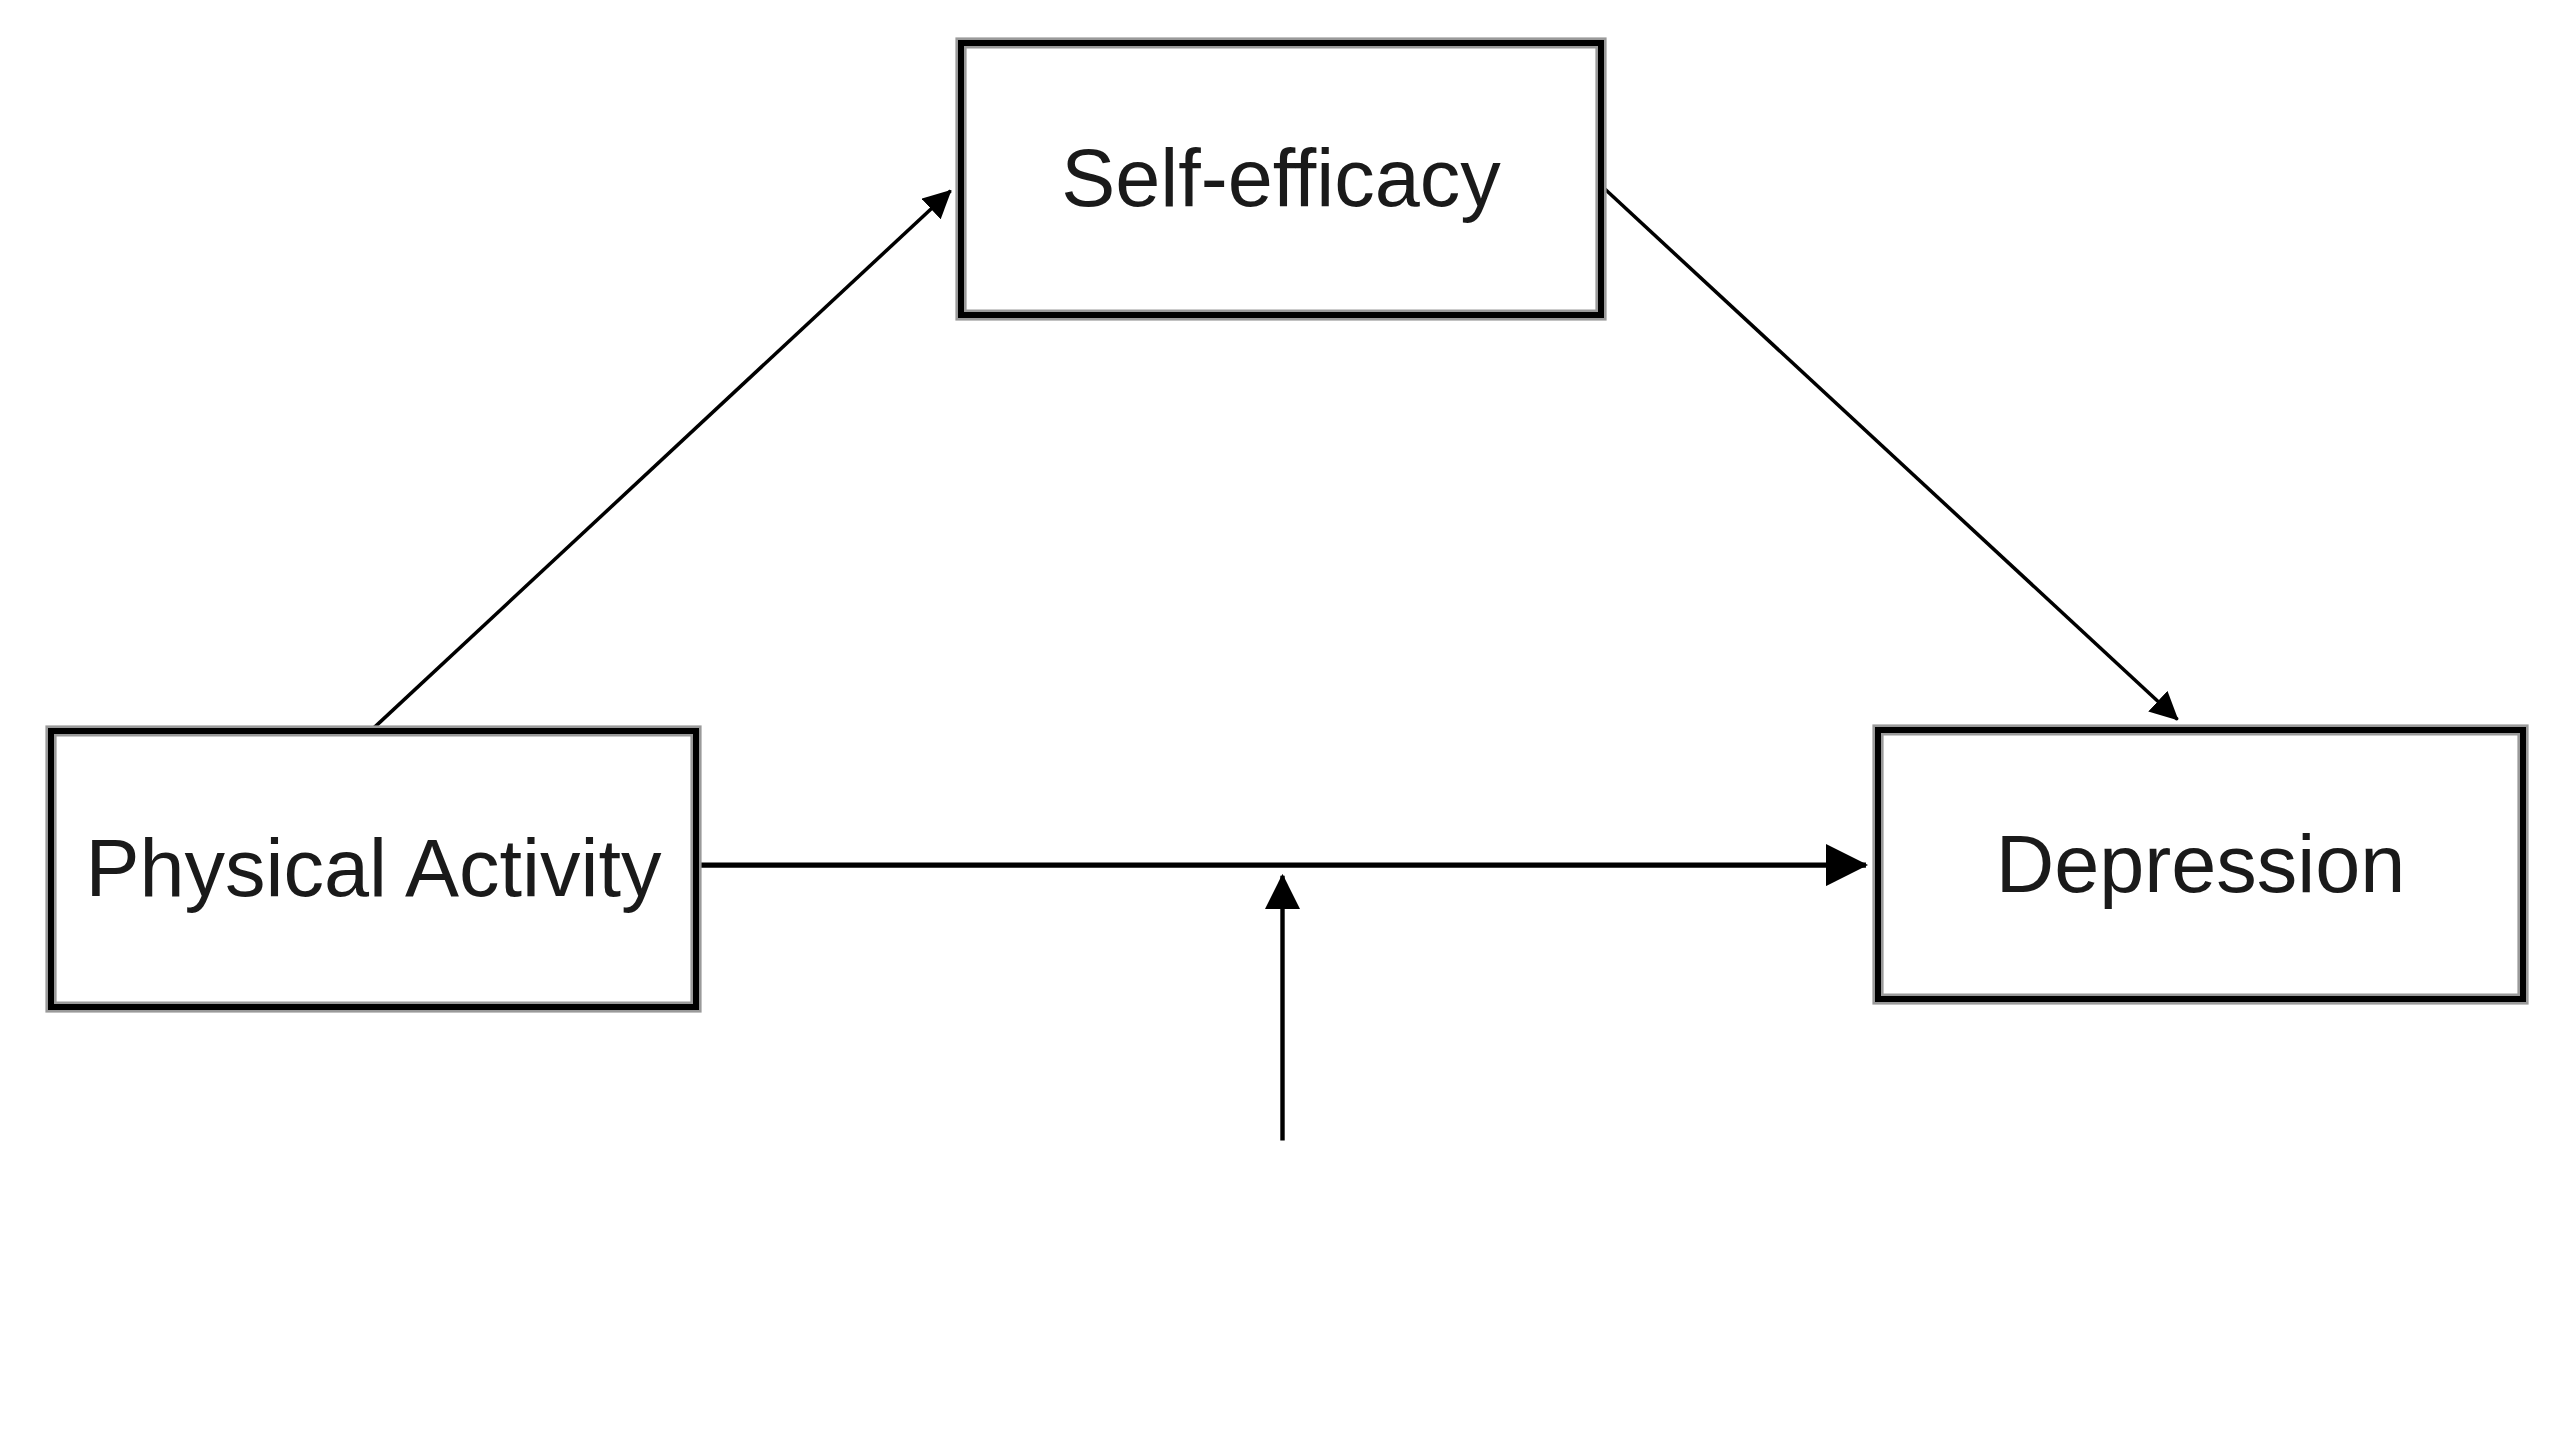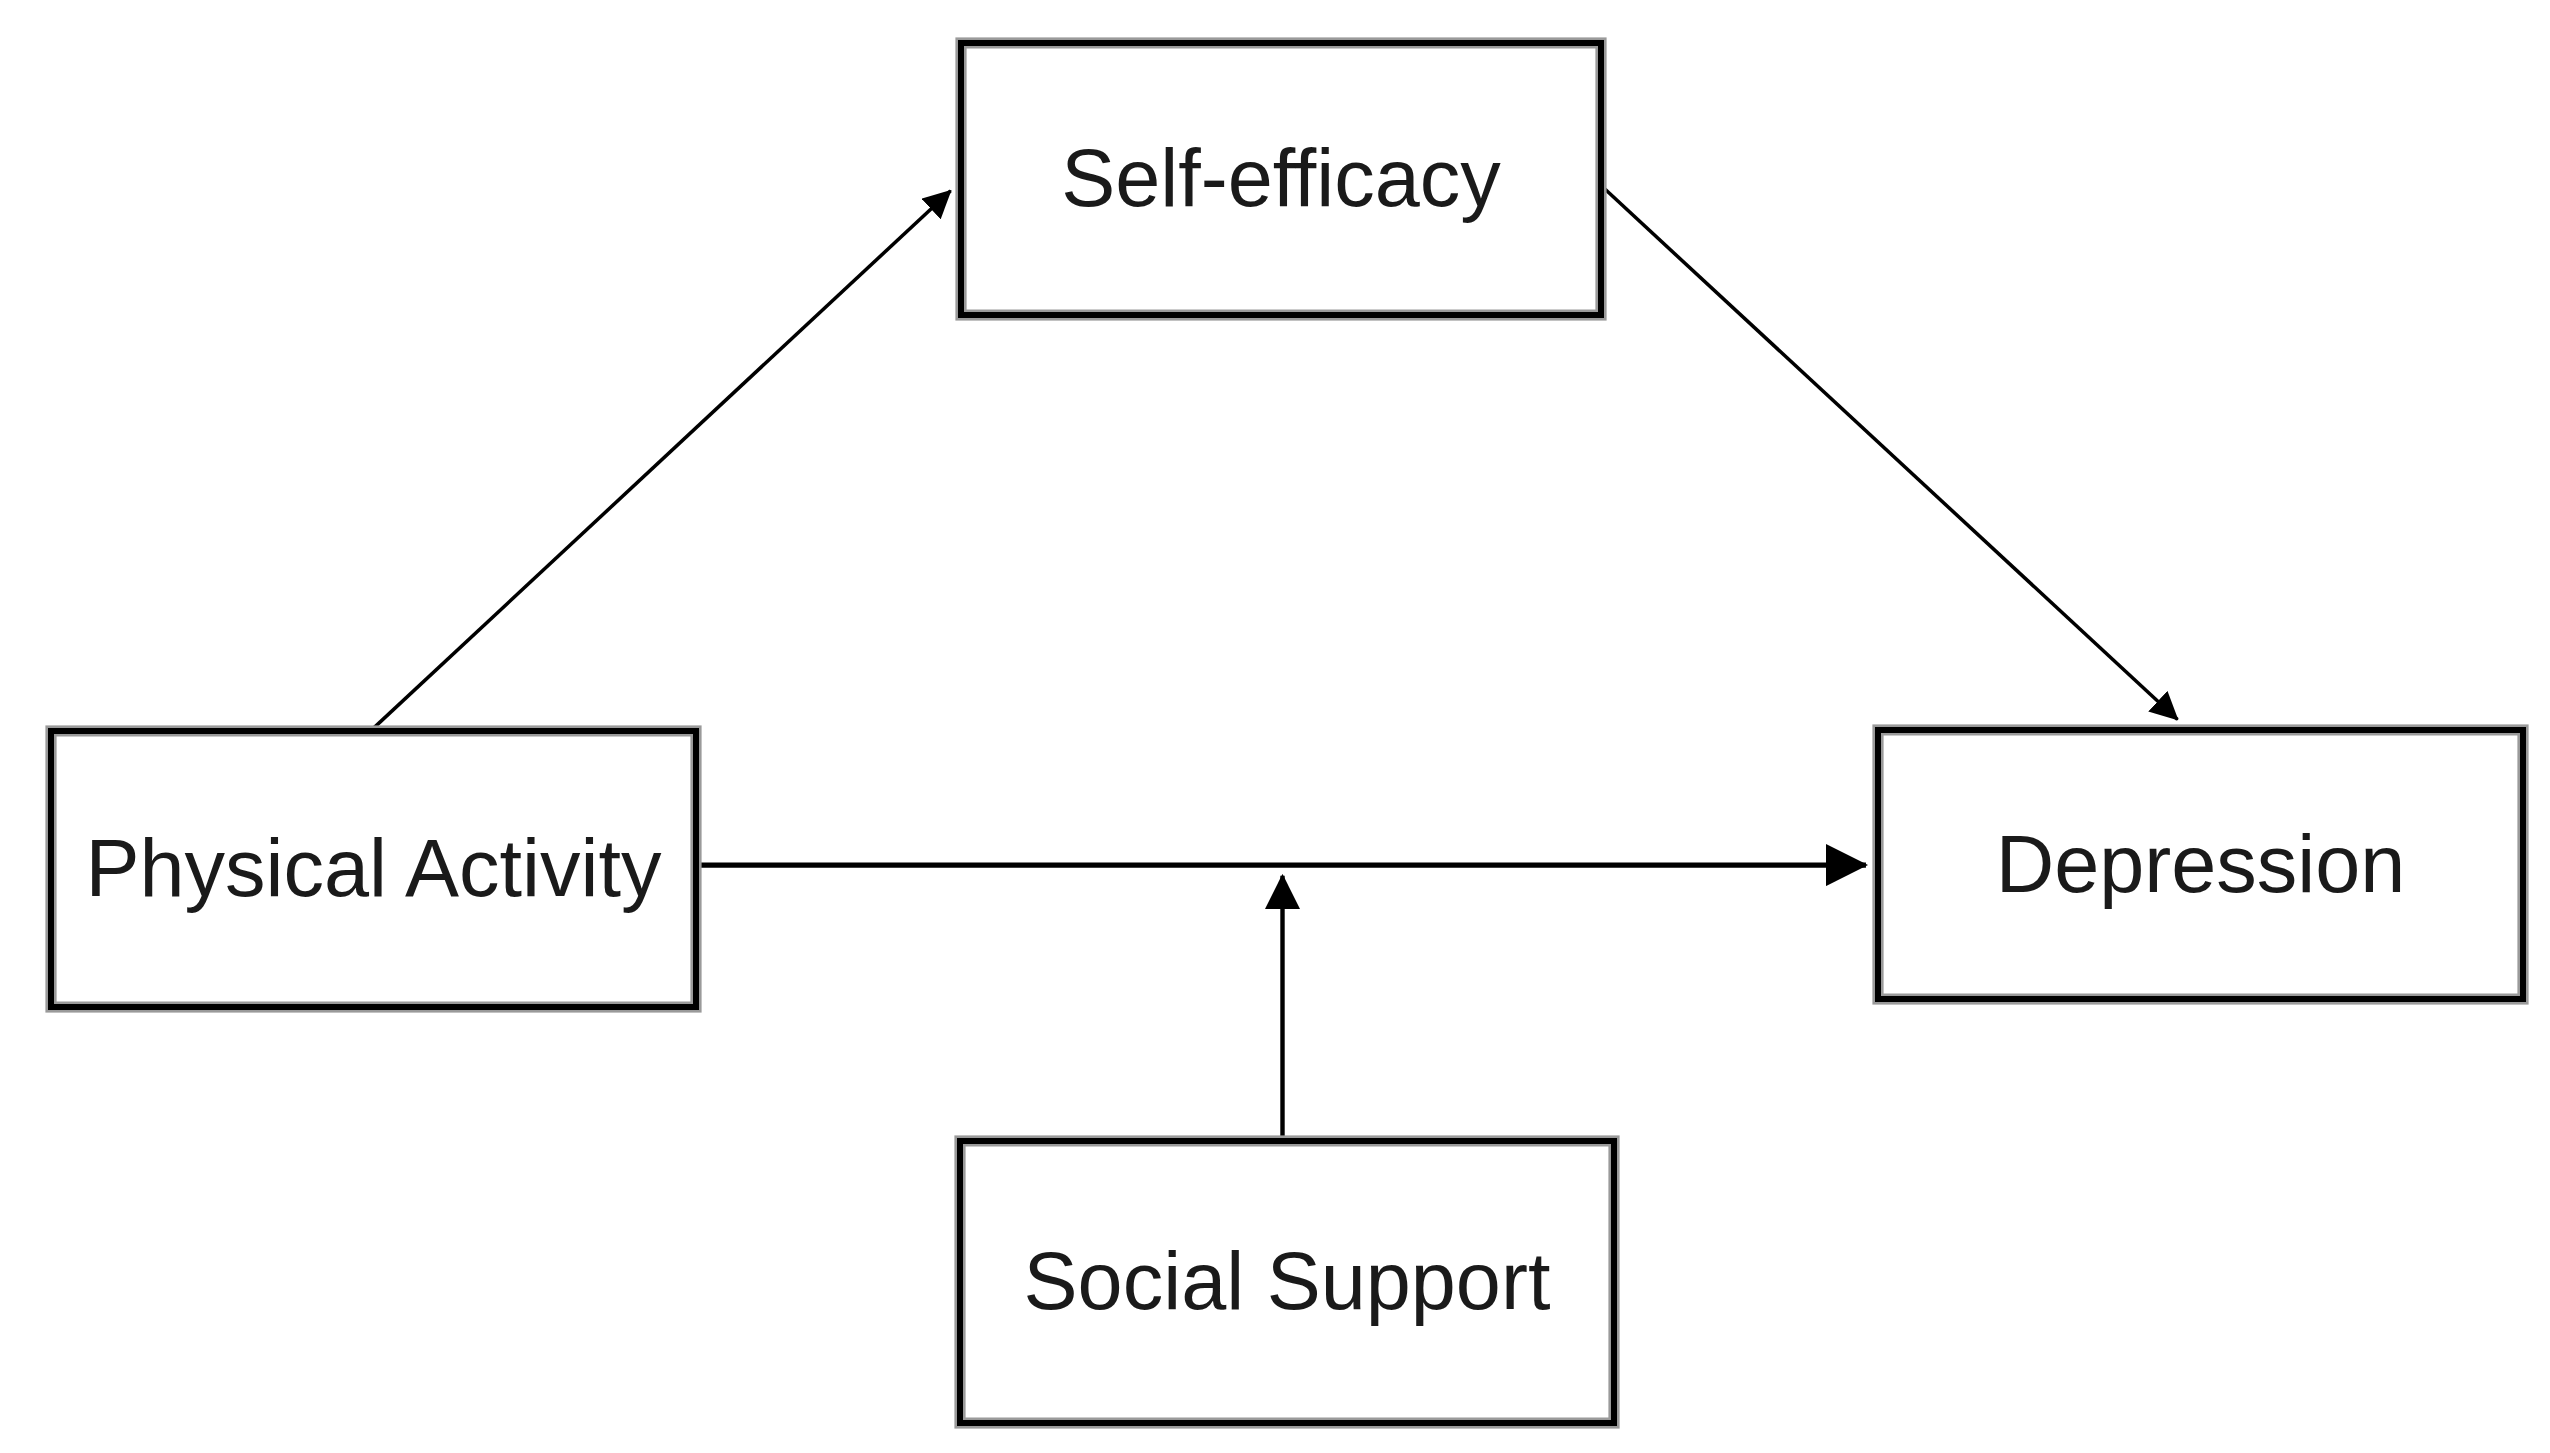--- a/index.html
+++ b/index.html
@@ -82,18 +82,15 @@
   </div>
 
   <div class="node node-physical-activity">
     <span class="node-label">Physical Activity</span>
   </div>
 
   <div class="node node-depression">
     <span class="node-label">Depression</span>
   </div>
 
-  <div class="node node-social-support">
-    <span class="node-label">Social Support</span>
-  </div>
 
 </div>
 
 
 </body></html>

